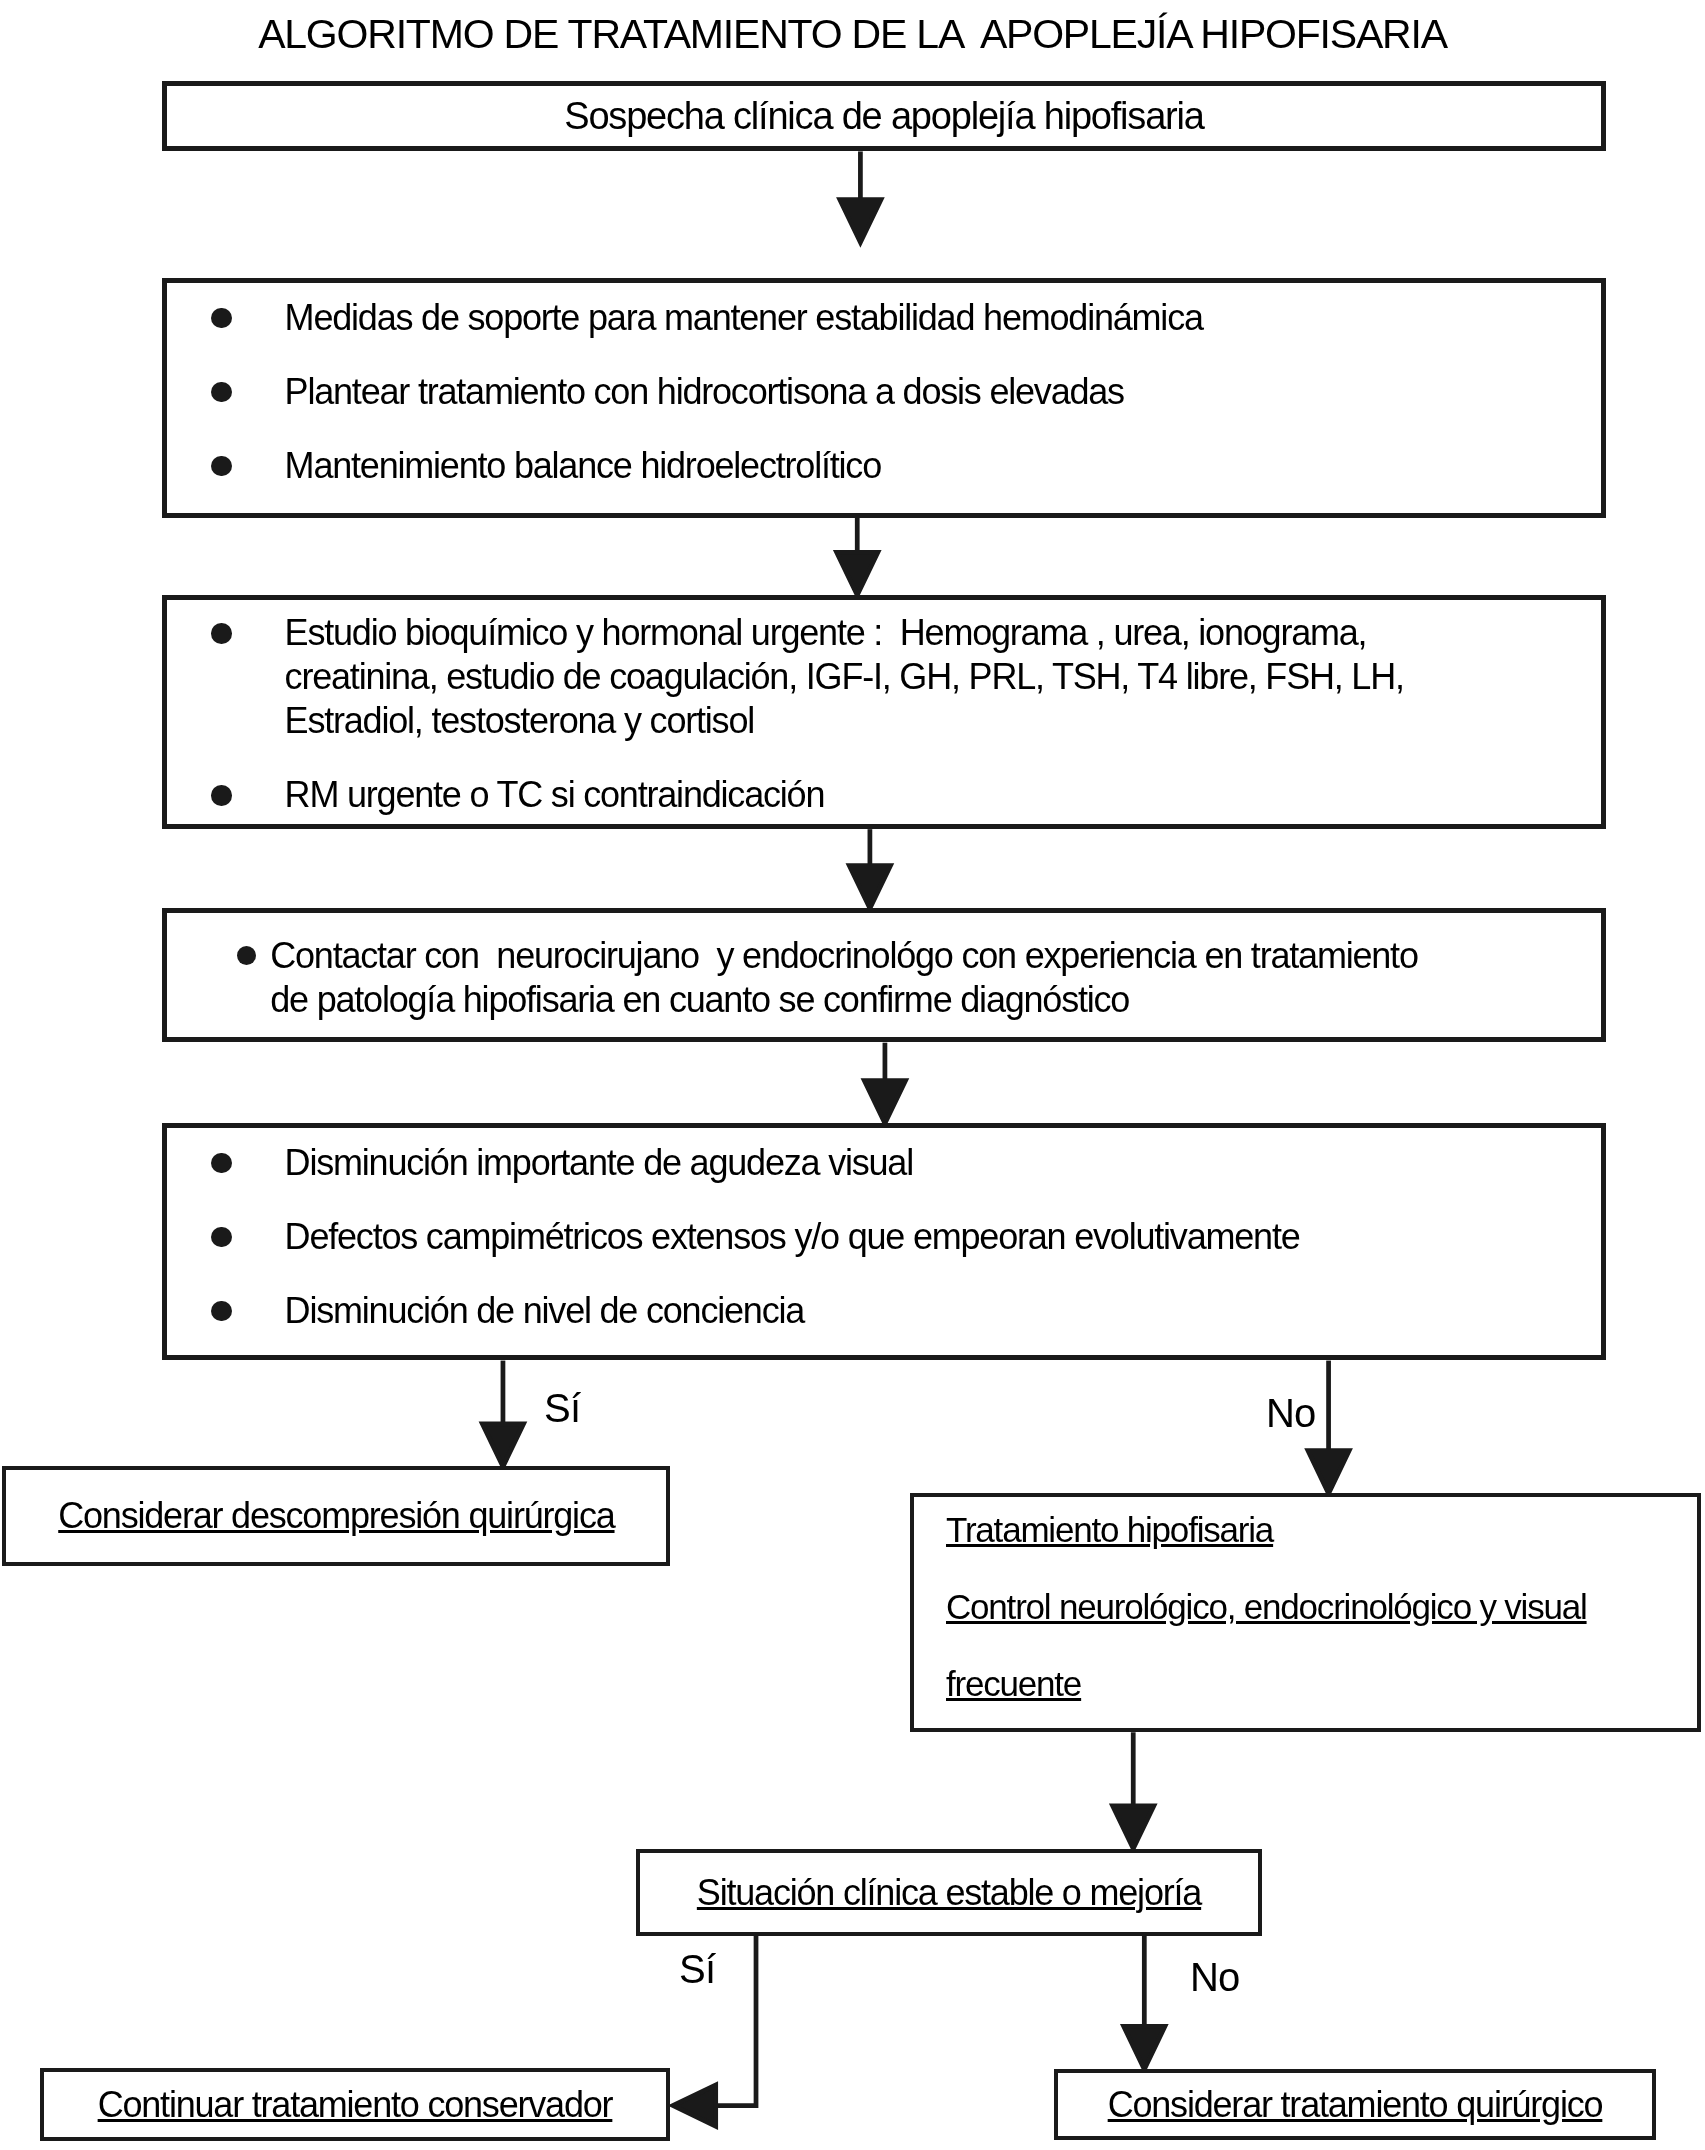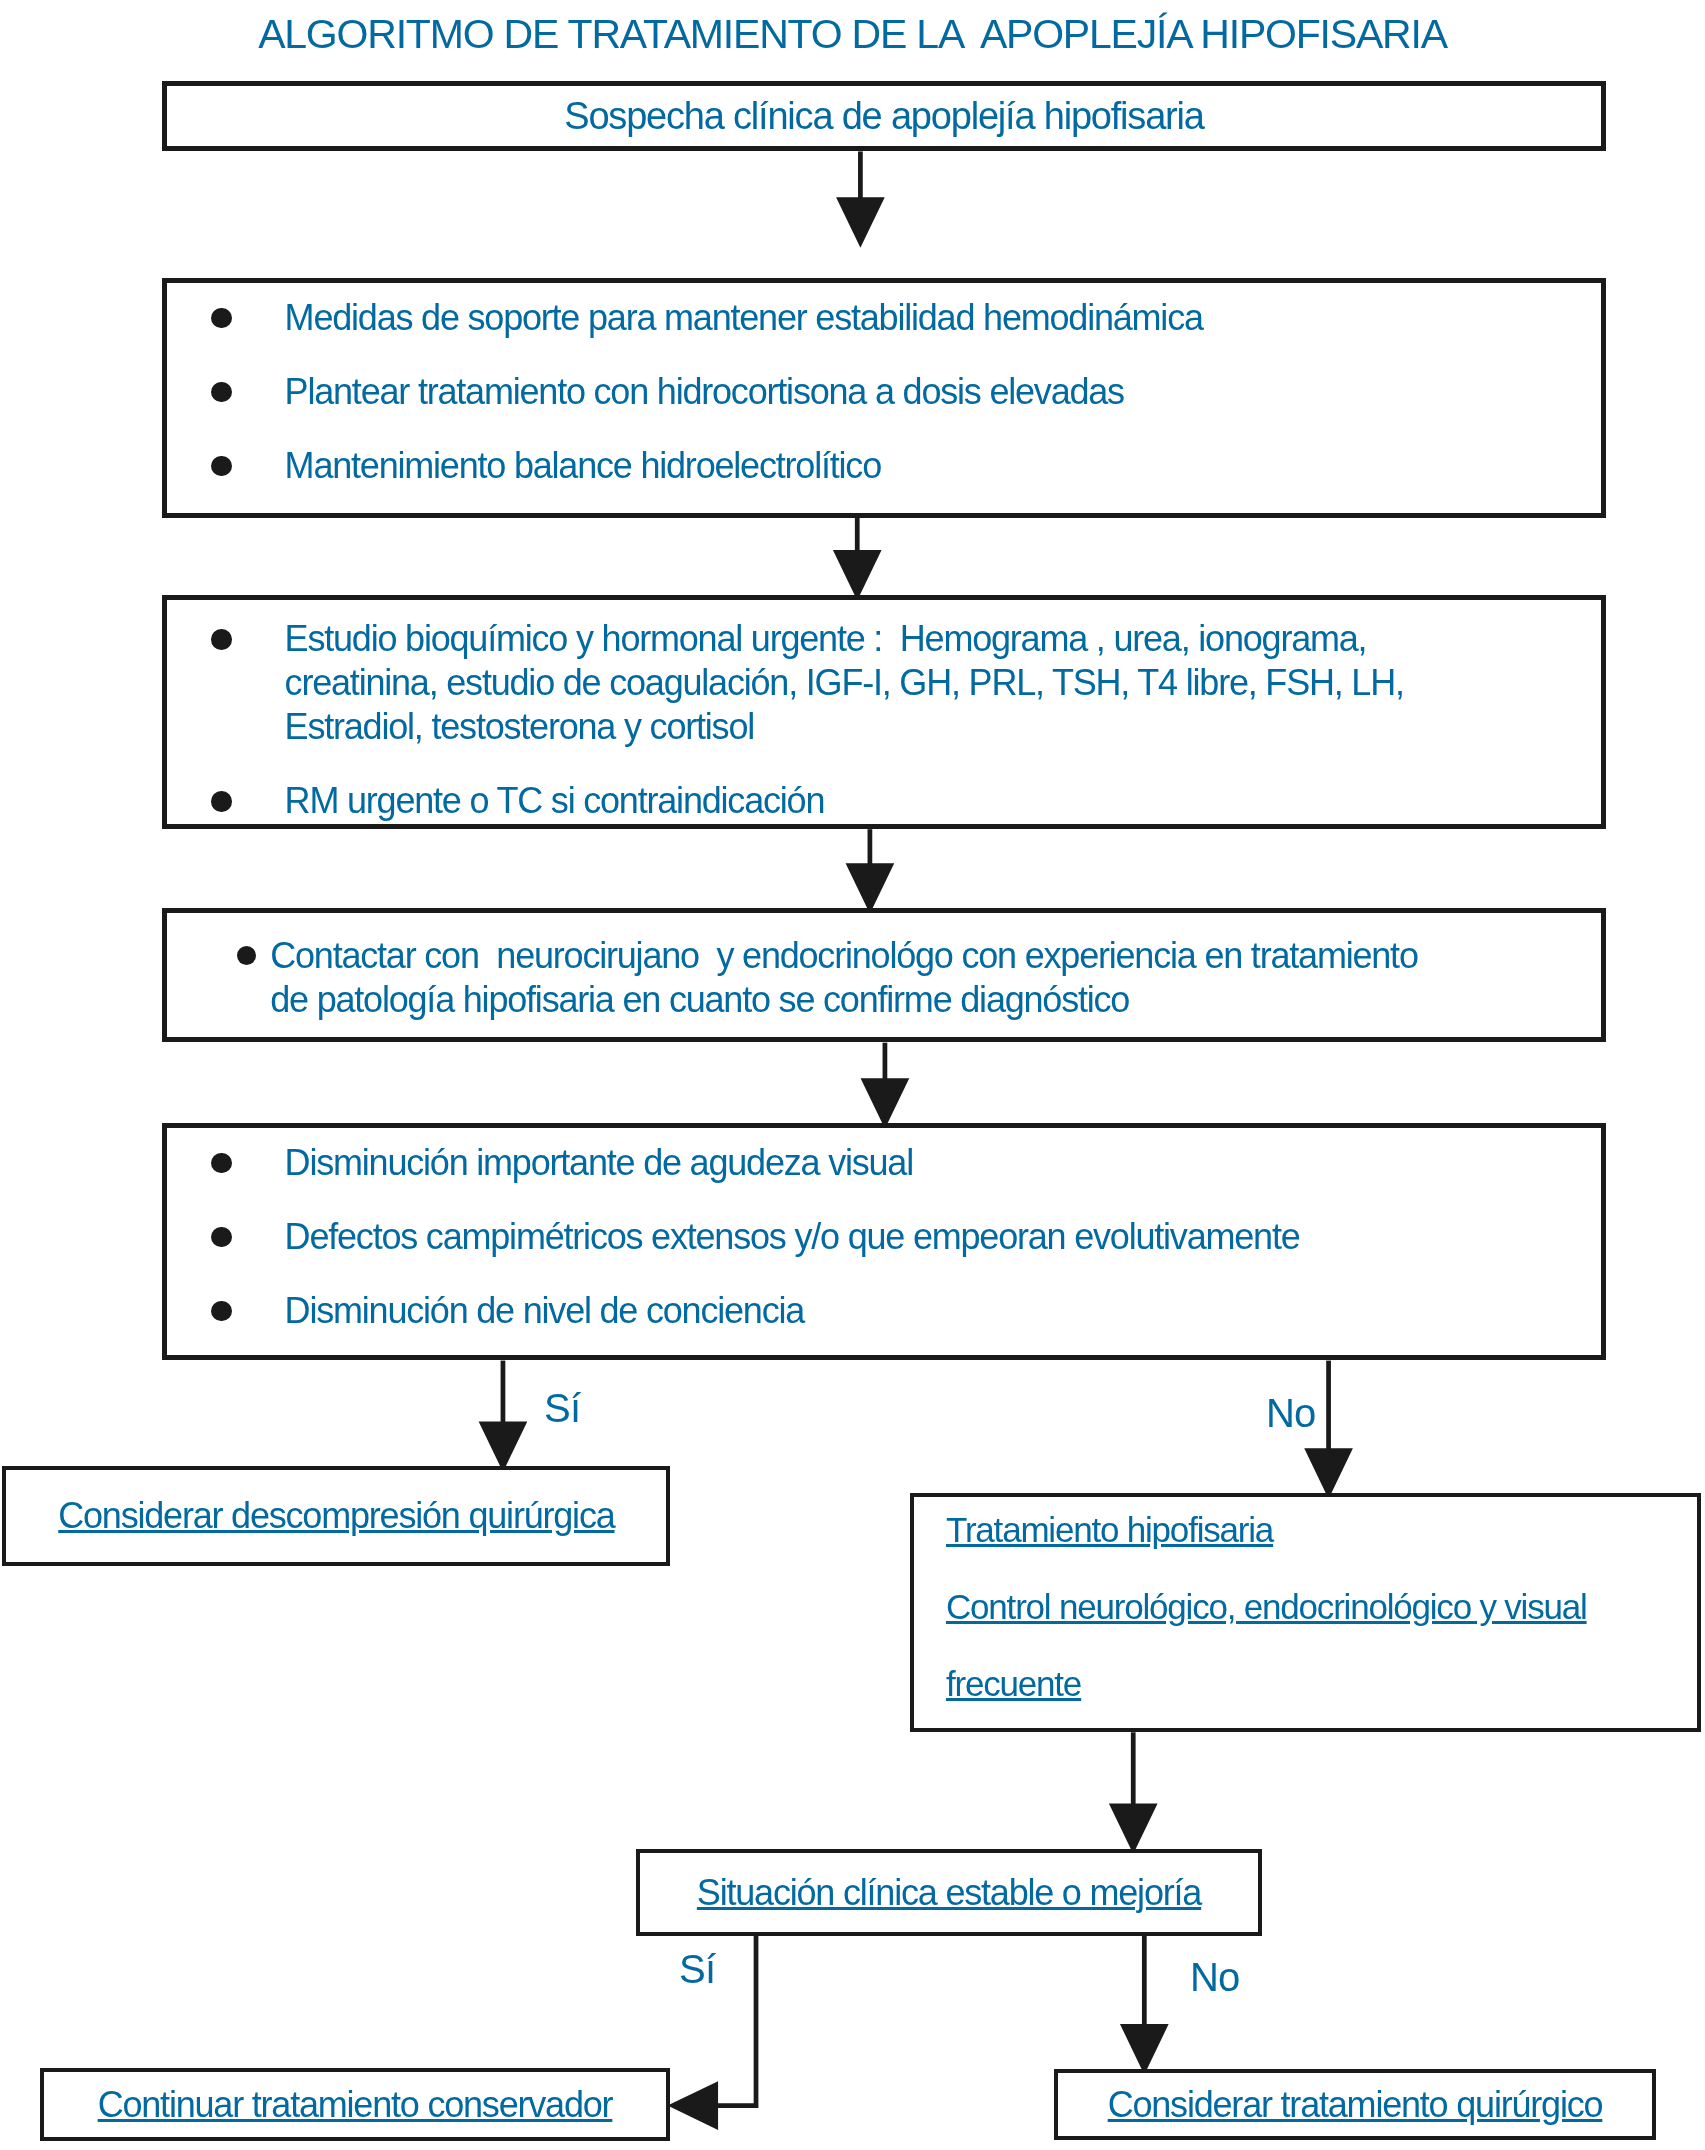--- a/index.html
+++ b/index.html
@@ -2,21 +2,21 @@
 <html style="font-size:12.7px"><head>
 <meta charset="utf-8">
 <style>
   html,body{margin:0;padding:0;background:#ffffff;}
   .page{
     position:relative;
     width:1705px;
     height:2151px;
     background:#ffffff;
     font-family:"Liberation Sans", sans-serif;
-    color:#0369a1;
+    color:#000000;
     overflow:hidden;
   }
   .title{
     position:absolute;
     top:11px; left:0; width:100%;
     text-align:center;
     font-size:41px;
     letter-spacing:-1.2px;
     white-space:pre-wrap;
   }
@@ -132,21 +132,21 @@
         <div class="btxt">Plantear tratamiento con hidrocortisona a dosis elevadas</div>
       </div>
       <div class="bullet">
         <div class="dot"></div>
         <div class="btxt">Mantenimiento balance hidroelectrolítico</div>
       </div>
     </div>
   </div>
 
   <div class="box" style="left:162px;top:595px;width:1444px;height:234px;">
-    <div class="bullets" style="padding-top:17px;">
+    <div class="bullets" style="padding-top:11px;">
       <div class="bullet">
         <div class="dot"></div>
         <div class="btxt">Estudio bioquímico y hormonal urgente :  Hemograma , urea, ionograma,
 creatinina, estudio de coagulación, IGF-I, GH, PRL, TSH, T4 libre, FSH, LH,
 Estradiol, testosterona y cortisol</div>
       </div>
       <div class="bullet">
         <div class="dot"></div>
         <div class="btxt">RM urgente o TC si contraindicación</div>
       </div>

